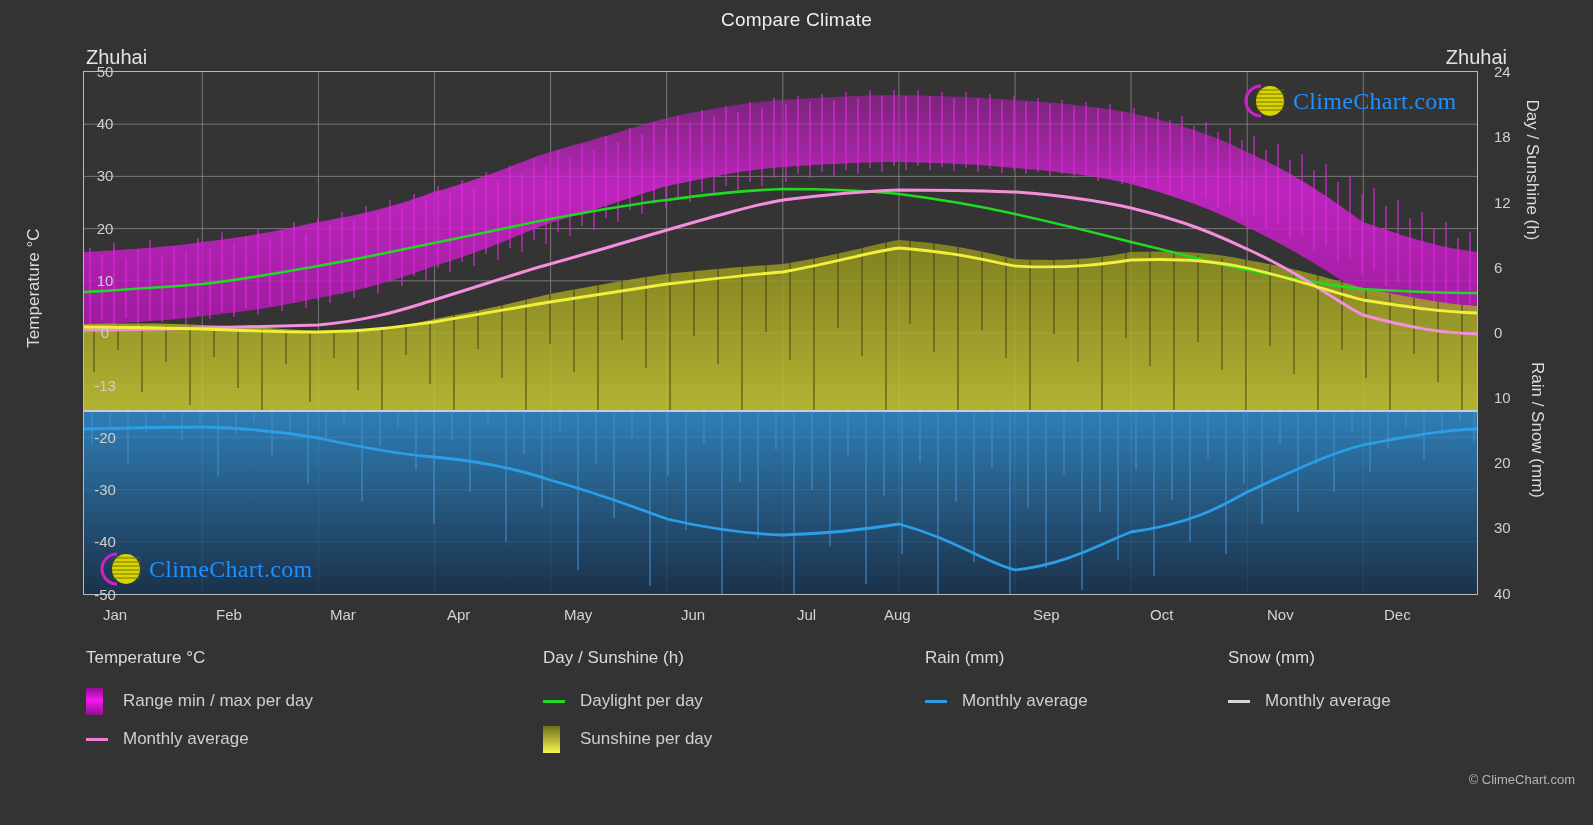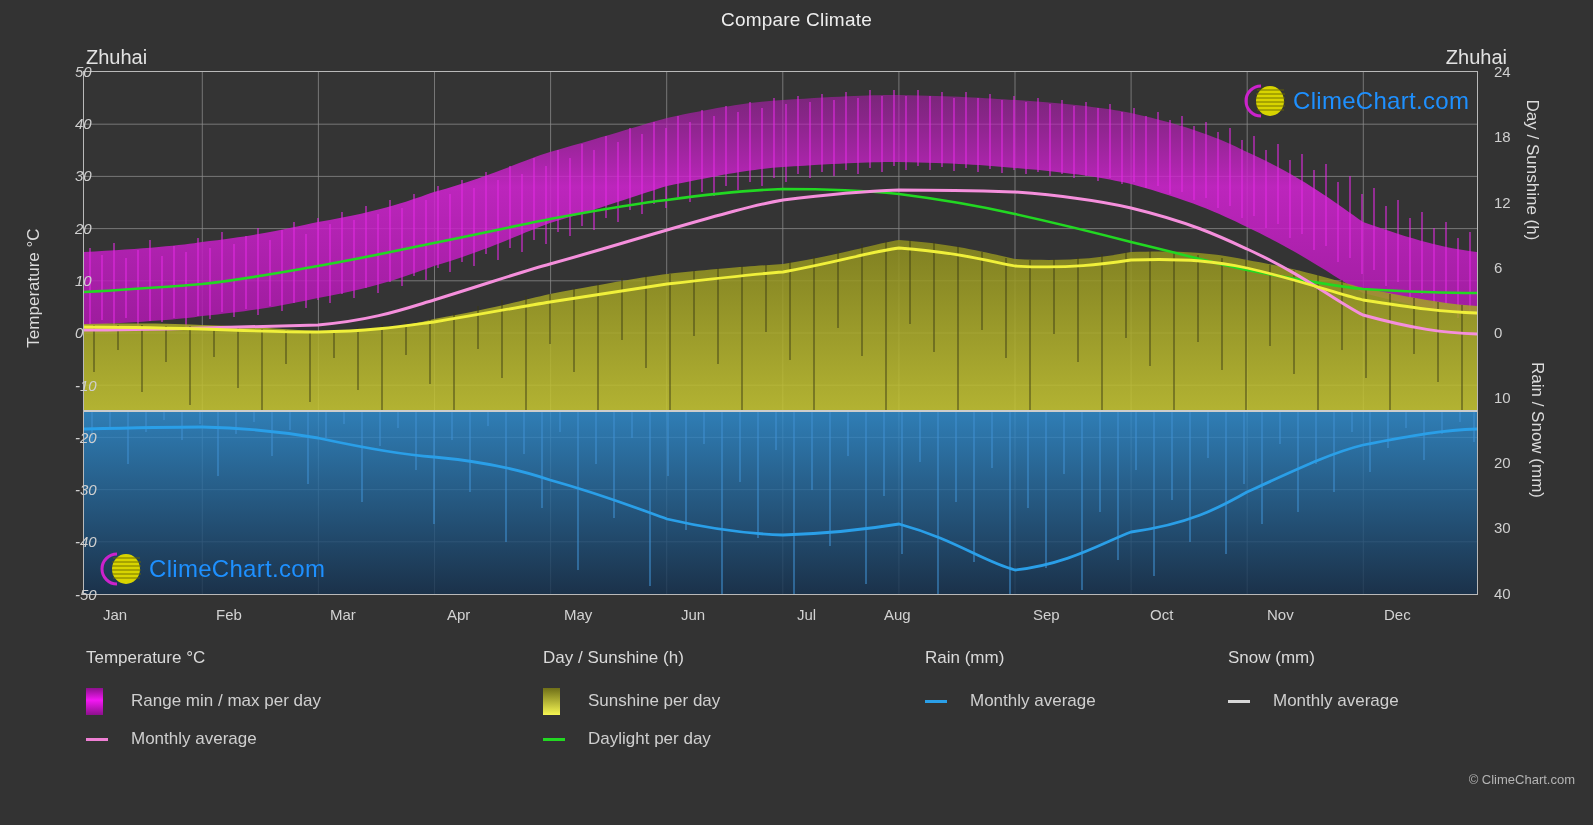--- a/index.html
+++ b/index.html
@@ -55,21 +55,21 @@
     transform:rotate(90deg);
   }
   #y-right-title-bottom{
     left:1432px;top:420px;width:210px;text-align:center;
     transform:rotate(90deg);
   }
 
   .tick-label{
     position:absolute;font-size:15px;color:#cfcfcf;
   }
-  .tick-left{right:1458px;text-align:left;width:60px;font-style:italic;}
+  .tick-left{right:1458px;text-align:center;width:60px;}
   .tick-right{left:1494px;text-align:left;width:60px;}
   .tick-x{
     position:absolute;top:606px;font-size:15px;color:#d2d2d2;
     width:80px;
   }
 
   
   #legend{
     position:absolute;left:0;top:648px;width:1593px;height:170px;
   }
@@ -83,29 +83,29 @@
   }
   .legend-row{
     display:flex;align-items:center;height:38px;white-space:nowrap;
   }
   .legend-swatch-wrap{
     width:30px;display:flex;align-items:center;justify-content:flex-start;
   }
   .sw-box{width:17px;height:27px;display:block;}
   .sw-line{width:22px;height:3px;display:block;margin-left:0;}
   .legend-text{
-    font-size:17px;color:#cfcfcf;margin-left:15px;
+    font-size:17px;color:#cfcfcf;margin-left:7px;
   }
 
   #copyright{
     position:absolute;right:18px;top:772px;font-size:13px;color:#b4b4b4;
   }
 
   
-  .watermark{position:absolute;display:flex;align-items:center;}
+  .watermark{position:absolute;display:flex;align-items:center;font-family:Liberation Serif, serif;}
   #watermark-top{left:1236px;top:80px;}
   #watermark-bottom{left:93px;top:549px;}
   .wm-text{
     color:#1e90ff;font-weight:normal;letter-spacing:.3px;
   }
   #watermark-top .wm-text{font-size:24px;}
   #watermark-bottom .wm-text{font-size:24px;}
 </style>
 </head>
 <body>
@@ -538,21 +538,21 @@
   <div class="axis-title" id="y-left-title">Temperature °C</div>
   <div class="axis-title" id="y-right-title-top">Day / Sunshine (h)</div>
   <div class="axis-title" id="y-right-title-bottom">Rain / Snow (mm)</div>
 
   <div class="tick-label tick-left" style="top:63px">50</div>
   <div class="tick-label tick-left" style="top:115px">40</div>
   <div class="tick-label tick-left" style="top:167px">30</div>
   <div class="tick-label tick-left" style="top:220px">20</div>
   <div class="tick-label tick-left" style="top:272px">10</div>
   <div class="tick-label tick-left" style="top:324px">0</div>
-  <div class="tick-label tick-left" style="top:377px">-10</div>
+  <div class="tick-label tick-left" style="top:377px">-13</div>
   <div class="tick-label tick-left" style="top:429px">-20</div>
   <div class="tick-label tick-left" style="top:481px">-30</div>
   <div class="tick-label tick-left" style="top:533px">-40</div>
   <div class="tick-label tick-left" style="top:586px">-50</div>
 
   <div class="tick-label tick-right" style="top:63px">24</div>
   <div class="tick-label tick-right" style="top:128px">18</div>
   <div class="tick-label tick-right" style="top:194px">12</div>
   <div class="tick-label tick-right" style="top:259px">6</div>
   <div class="tick-label tick-right" style="top:324px">0</div>
@@ -590,29 +590,29 @@
           <span class="sw-line" style="background:#ef7fd4;"></span>
         </span>
         <span class="legend-text">Monthly average</span>
       </div>
     </div>
 
     <div class="legend-col" id="legend-col-daysun">
       <div class="legend-heading">Day / Sunshine (h)</div>
       <div class="legend-row">
         <span class="legend-swatch-wrap">
+          <span class="sw-line" style="background:#22d822;"></span>
+        </span>
+        <span class="legend-text">Daylight per day</span>
+      </div>
+      <div class="legend-row">
+        <span class="legend-swatch-wrap">
           <span class="sw-box" style="background:linear-gradient(180deg,#6f6f18 0%,#f6f652 100%);"></span>
         </span>
         <span class="legend-text">Sunshine per day</span>
-      </div>
-      <div class="legend-row">
-        <span class="legend-swatch-wrap">
-          <span class="sw-line" style="background:#22d822;"></span>
-        </span>
-        <span class="legend-text">Daylight per day</span>
       </div>
     </div>
 
     <div class="legend-col" id="legend-col-rain">
       <div class="legend-heading">Rain (mm)</div>
       <div class="legend-row">
         <span class="legend-swatch-wrap">
           <span class="sw-line" style="background:#2a9fe8;"></span>
         </span>
         <span class="legend-text">Monthly average</span>

